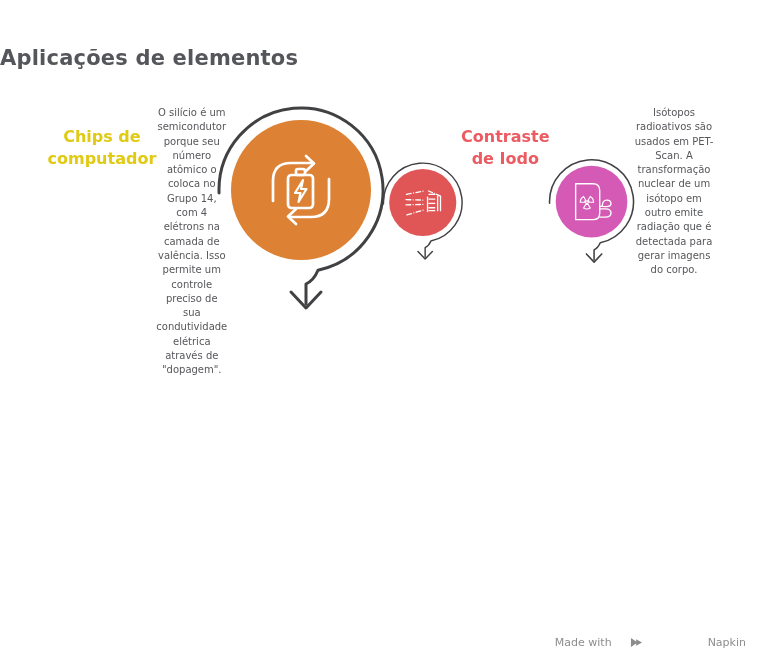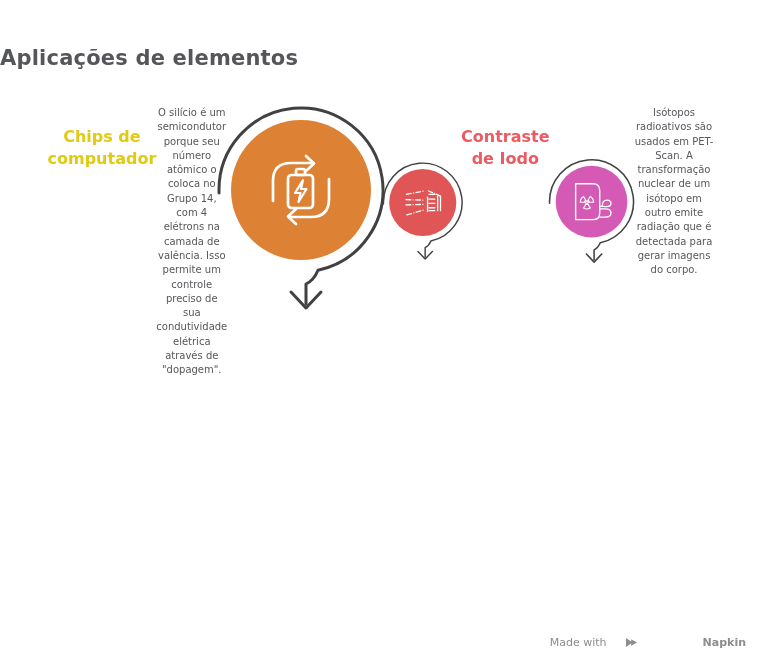--- a/index.html
+++ b/index.html
@@ -54,21 +54,21 @@
   .footer {
     position: absolute;
     right: 21px;
     bottom: 17px;
     display: flex;
     align-items: center;
     gap: 18px;
     font-size: 11px;
     color: #8d8d8d;
   }
-  .footer .brand { font-weight: bold; padding-left: 47px; }
+  .footer .brand { font-weight: normal; padding-left: 47px; }
   .napkin-glyph { width: 13px; height: 13px; }
   .napkin-glyph path { fill: #8d8d8d; }
 </style>
 </head>
 <body>
 
 <h1 class="page-title">Aplicações de elementos</h1>
 
 <div class="columns">
 

